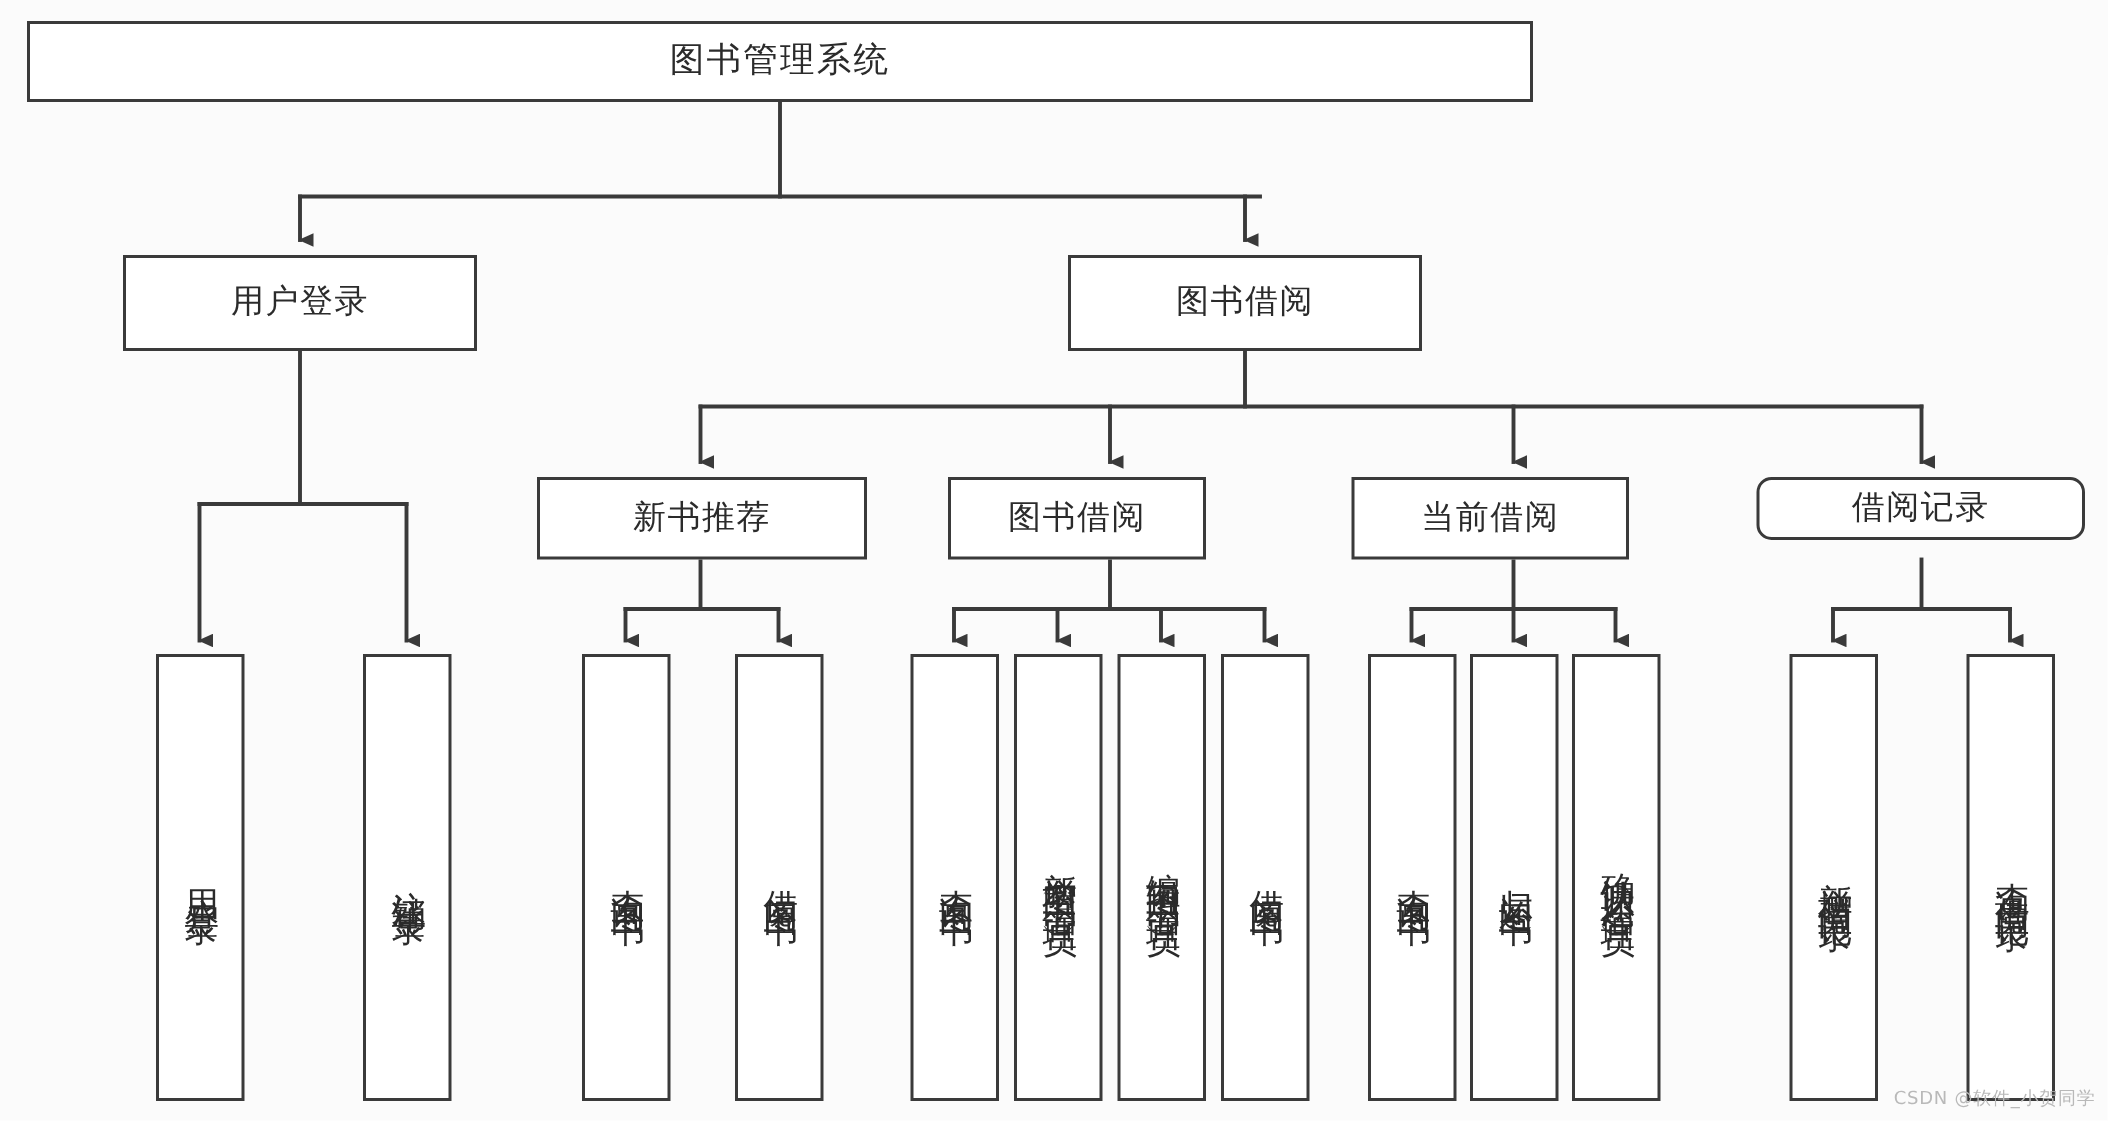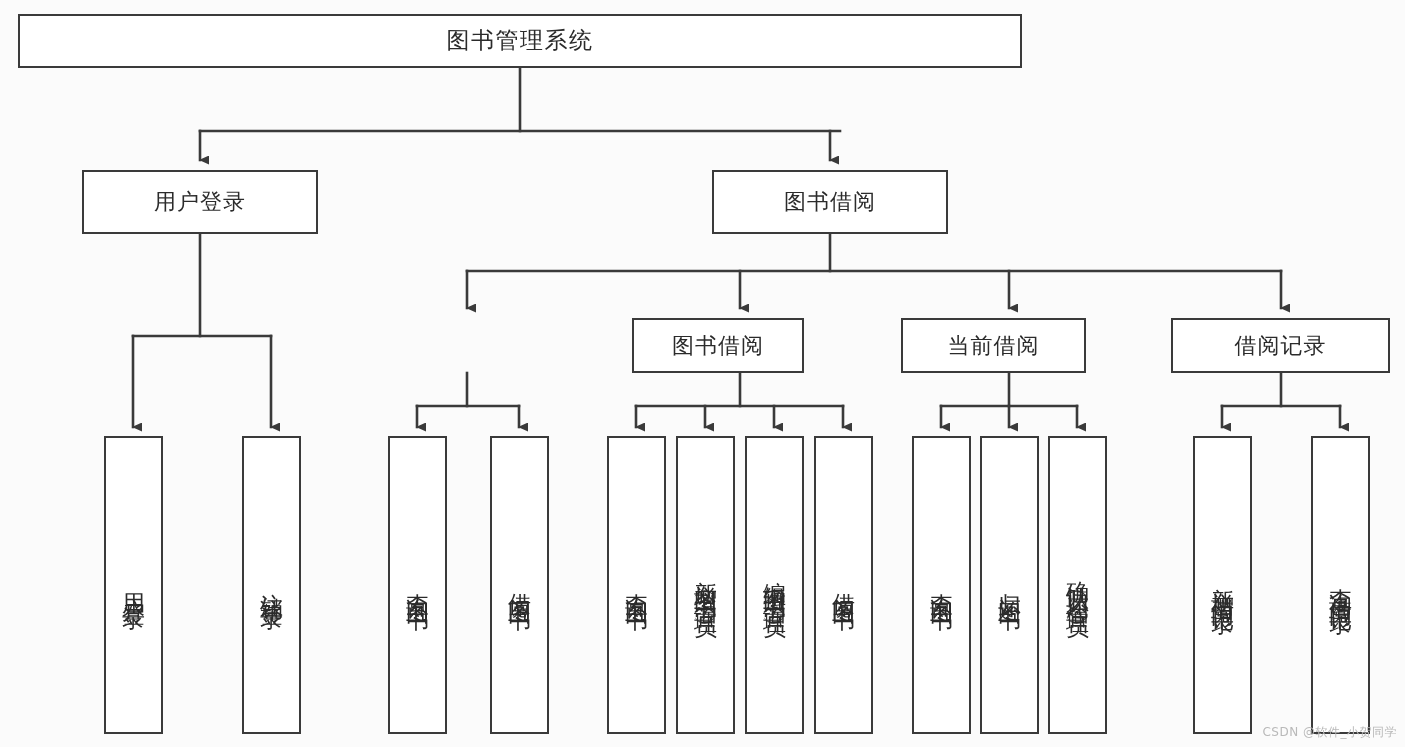--- a/index.html
+++ b/index.html
@@ -129,27 +129,30 @@
     <span class="label">图书管理系统</span>
   </div>
 
   <div class="node horizontal" style="left:82px; top:170px; width:236px; height:64px;">
     <span class="label">用户登录</span>
   </div>
   <div class="node horizontal" style="left:712px; top:170px; width:236px; height:64px;">
     <span class="label">图书借阅</span>
   </div>
 
+  <div class="node horizontal" style="left:358px; top:318px; width:220px; height:55px;">
+    <span class="label">新书推荐</span>
+  </div>
   <div class="node horizontal" style="left:632px; top:318px; width:172px; height:55px;">
     <span class="label">图书借阅</span>
   </div>
   <div class="node horizontal" style="left:901px; top:318px; width:185px; height:55px;">
     <span class="label">当前借阅</span>
   </div>
-  <div class="node horizontal" style="left:1171px; top:318px; width:219px; height:55px;">
+  <div class="node horizontal" style="left:1171px; top:318px; width:219px; height:42px;border-radius:10px;">
     <span class="label">借阅记录</span>
   </div>
 
   <div class="node vertical" style="left:104px; top:436px; width:59px; height:298px;">
     <span class="label">用户登录</span>
   </div>
   <div class="node vertical" style="left:242px; top:436px; width:59px; height:298px;">
     <span class="label">注销登录</span>
   </div>
 

